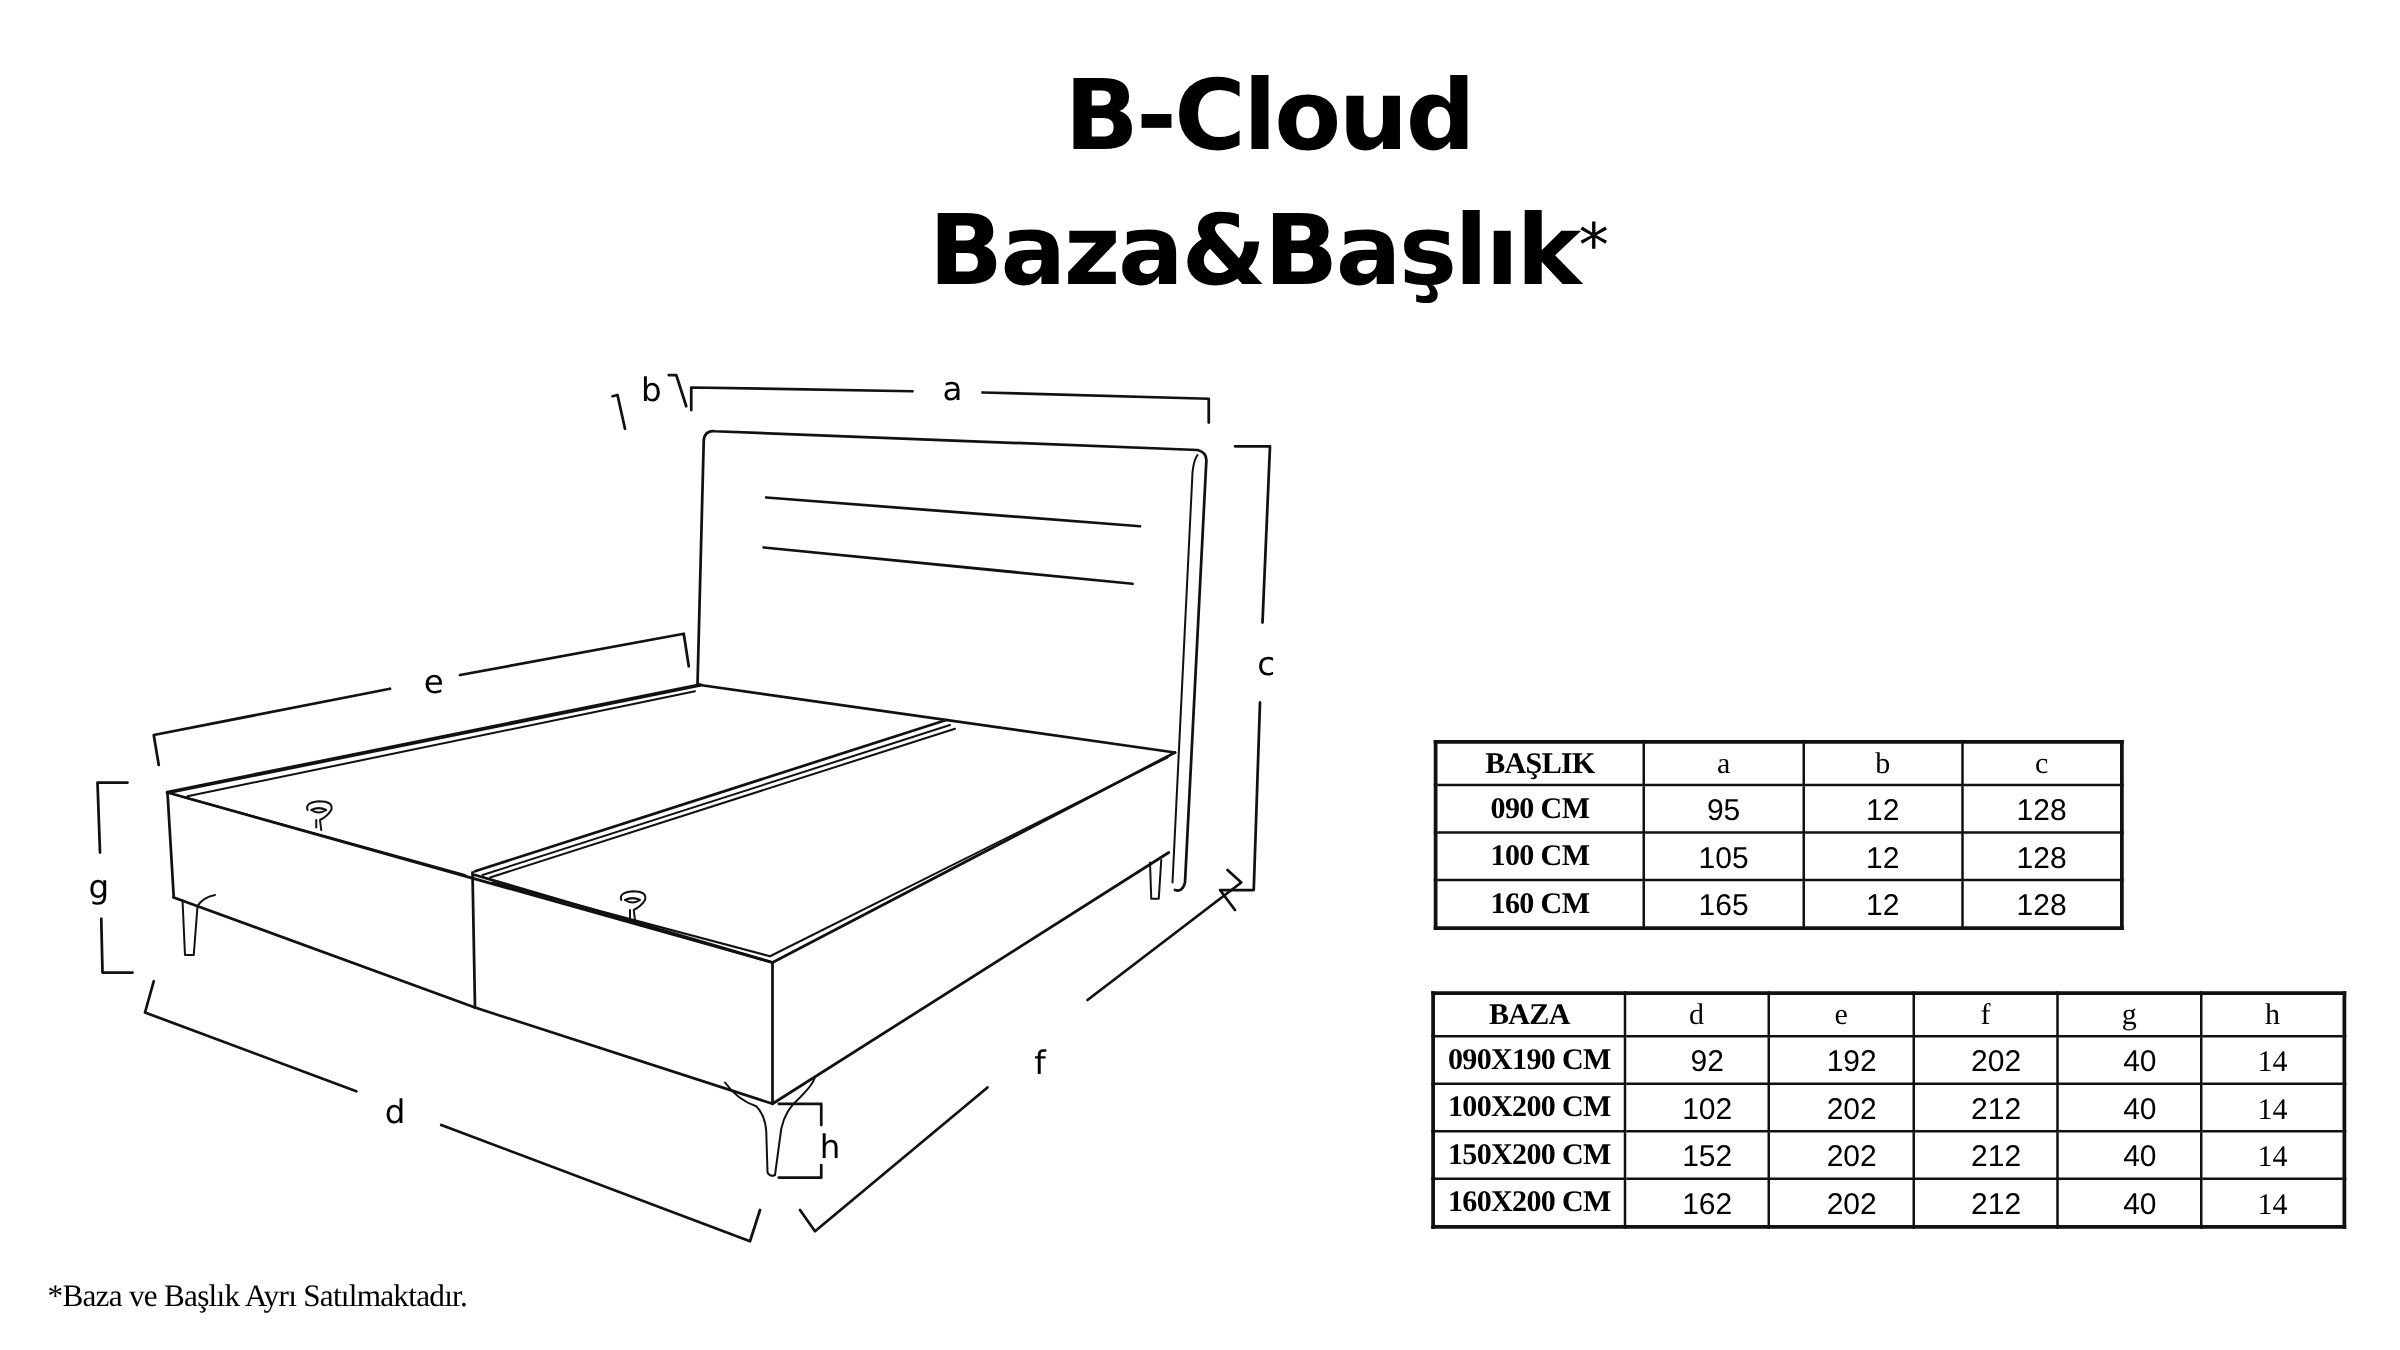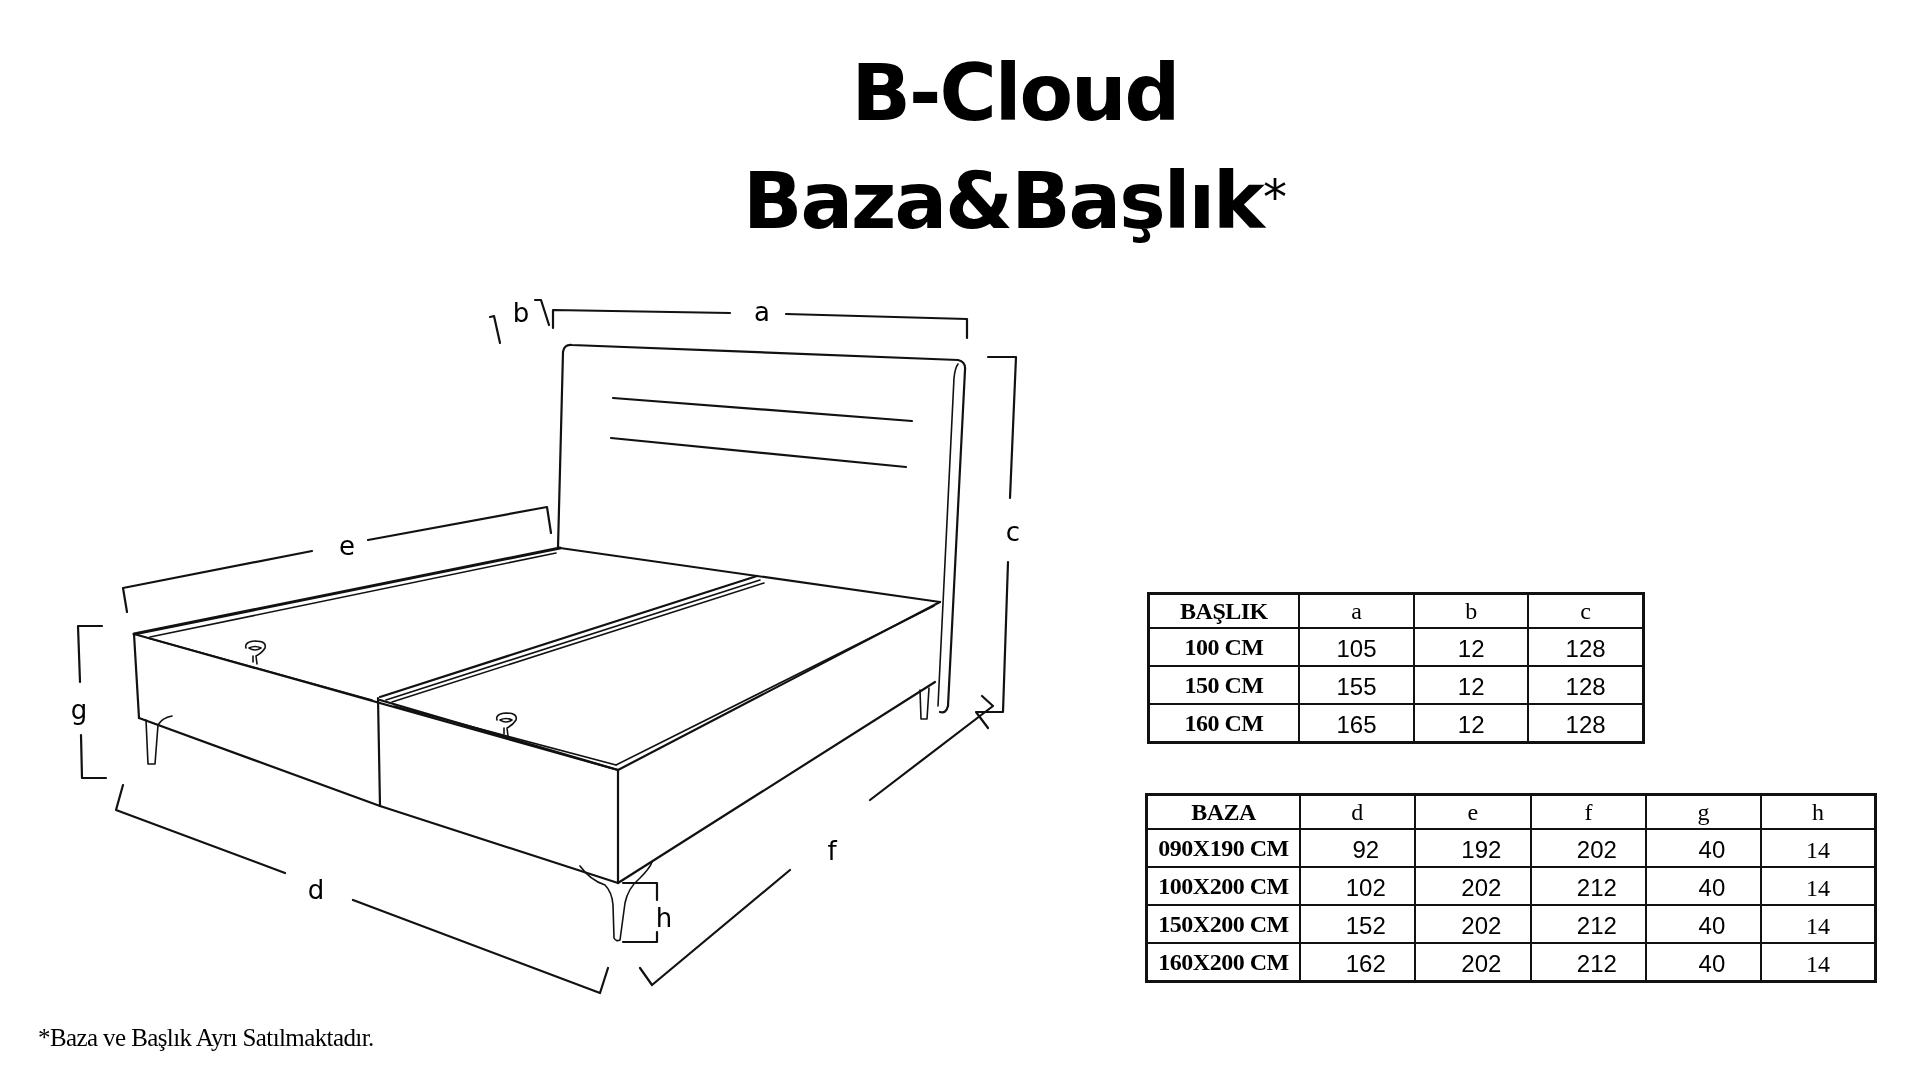--- a/index.html
+++ b/index.html
@@ -13,21 +13,21 @@
     .drawing .thin { stroke-width: 1.6; }
     .drawing .thick { stroke-width: 3; }
     .dim-label { position: absolute; font-family: "DejaVu Sans", sans-serif; font-size: 26px; line-height: 26px; transform: translate(-50%, -50%); }
     .spec-table { position: absolute; border-collapse: collapse; border: 3px solid #111; background: #fff; }
     .spec-table td { border: 2.5px solid #111; text-align: center; padding: 0; height: 32px; font-size: 24px; }
     .spec-table td.size-label, .spec-table td.head-label { font-family: "Liberation Serif", serif; font-weight: bold; font-size: 24px; letter-spacing: -0.5px; }
     .spec-table td.col-head { font-family: "Liberation Serif", serif; font-size: 24px; }
     .spec-table td.value { font-family: "Liberation Sans", sans-serif; font-size: 24px; padding-top: 4px; }
     .baza-table td.value, .baza-table td.col-head { font-family: "Liberation Serif", serif; }
     .baza-table td.value.sans { font-family: "Liberation Sans", sans-serif; padding-left: 17px; }
-    #baslik-table { left: 1147px; top: 592px; width: 498px; }
+    #baslik-table { left: 1147px; top: 592px; width: 552px; }
     #baza-table { left: 1145px; top: 793px; width: 732px; }
     .footnote { position: absolute; left: 38px; top: 1024px; font-family: Liberation Serif, serif; font-size: 25px; letter-spacing: -0.6px; }
   </style>
 </head>
 <body>
 
 <div class="title-block">
   <div class="title-line1">B-Cloud</div>
   <div class="title-line2"><span>Baza&amp;Başlık</span><span class="asterisk">*</span></div>
 </div>
@@ -141,28 +141,28 @@
       <col style="width:116px">
     </colgroup>
   <tbody>
       <tr>
     <td class="head-label">BAŞLIK</td>
     <td class="col-head">a</td>
     <td class="col-head">b</td>
     <td class="col-head">c</td>
   </tr>
   <tr>
+    <td class="size-label">090 CM</td>
+    <td class="value">95</td>
+    <td class="value">12</td>
+    <td class="value">128</td>
+  </tr>
+  <tr>
     <td class="size-label">100 CM</td>
     <td class="value">105</td>
-    <td class="value">12</td>
-    <td class="value">128</td>
-  </tr>
-  <tr>
-    <td class="size-label">150 CM</td>
-    <td class="value">155</td>
     <td class="value">12</td>
     <td class="value">128</td>
   </tr>
   <tr>
     <td class="size-label">160 CM</td>
     <td class="value">165</td>
     <td class="value">12</td>
     <td class="value">128</td>
   </tr>
 </tbody>

